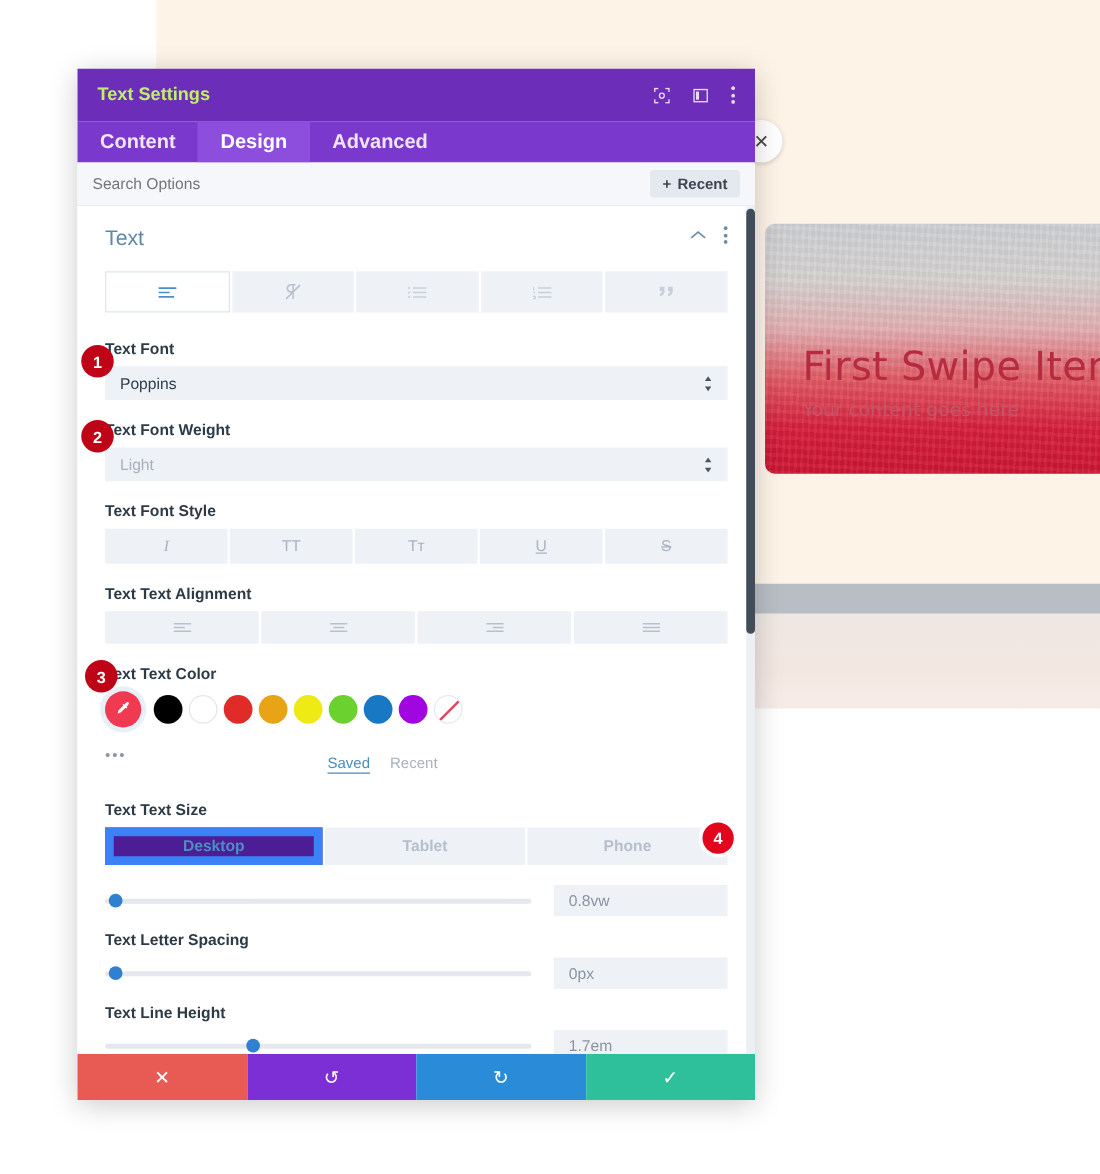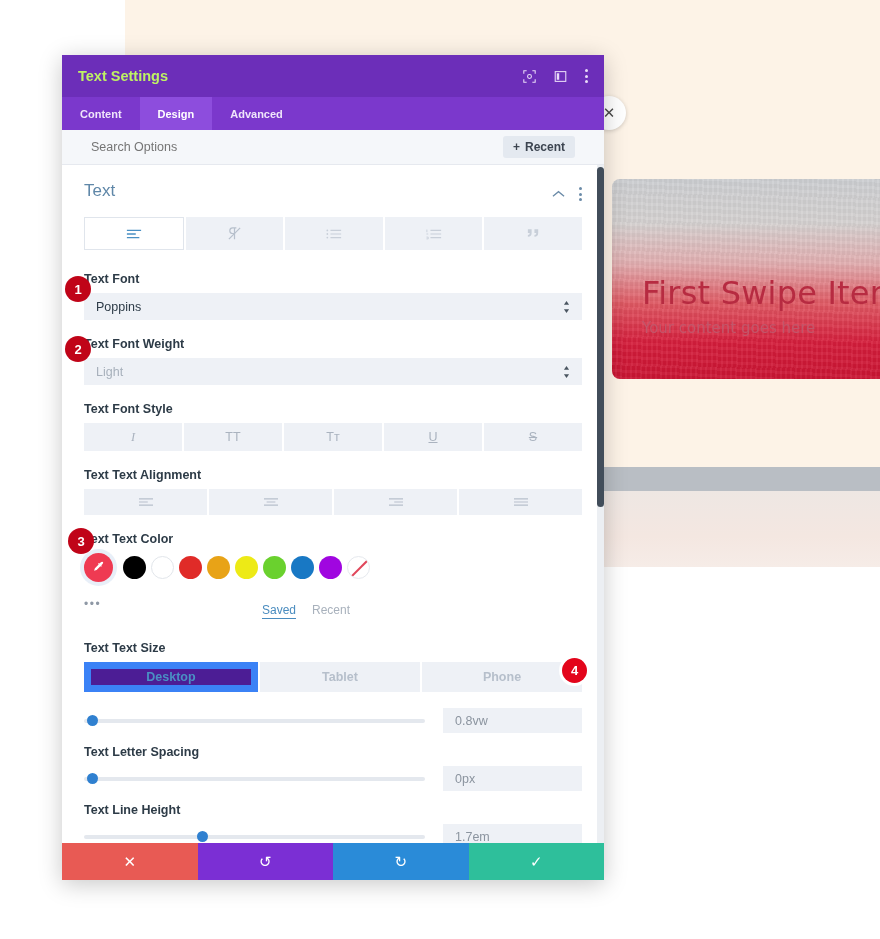--- a/index.html
+++ b/index.html
@@ -68,41 +68,41 @@
   }
   .modal-title { color: #bef264; font-size: 14.5px; font-weight: bold; flex: 1; }
   .header-icons { display: flex; align-items: center; gap: 18px; }
   .hicon { color: #e9dcf8; display: flex; align-items: center; }
   .dots-v { display: flex; flex-direction: column; gap: 2.5px; align-items: center; }
   .dots-v i { width: 3px; height: 3px; background: #e9dcf8; border-radius: 50%; display: block; }
 
   .tabs-row { height: 33px; background: #7b38cc; display: flex; flex: none; }
   .tab {
     padding: 0 18px; display: flex; align-items: center; justify-content: center;
-    font-size: 11px; color: #f0e6fb; font-weight: bold;
+    font-size: 16px; color: #f0e6fb; font-weight: bold;
   }
   .tab.active { background: #8d4ddd; color: #ffffff; }
 
   .search-row {
     height: 35px; background: #f5f7fa; border-bottom: 1px solid #e6e9ef;
-    display: flex; align-items: center; padding: 0 29px; flex: none;
+    display: flex; align-items: center; padding: 0 12px; flex: none;
   }
   .search-input {
     flex: 1; border: none; background: transparent; outline: none;
     font-size: 12.5px; color: #9aa3ad; font-family: "Liberation Sans", sans-serif;
   }
   .filter-btn {
     background: #e4e9f0; border-radius: 3px; font-size: 12px; color: #3c4450;
     padding: 4px 10px; display: flex; align-items: center; gap: 5px; font-weight: bold;
   }
 
   .modal-body { flex: 1; position: relative; overflow: hidden; background: #fff; }
   .body-scroll { position: absolute; inset: 0; padding: 16px 22px 10px 22px; }
 
-  .section-head { display: flex; align-items: flex-end; margin-bottom: 16px; }
+  .section-head { display: flex; align-items: flex-start; margin-bottom: 16px; }
   .section-title { font-size: 17px; color: #5f87a8; flex: 1; }
   .section-tools { display: flex; align-items: center; gap: 14px; color: #6b8ba8; }
   .chev { font-size: 12px; }
 
   .seg-row { display: flex; gap: 2px; margin-bottom: 22px; }
   .seg {
     flex: 1; height: 33px; background: #eef1f6; display: flex;
     align-items: center; justify-content: center; color: #b7c0cc; font-size: 13px;
   }
   .seg.active { background: #ffffff; border: 1px solid #e0e5ec; color: #4a90c4; }

